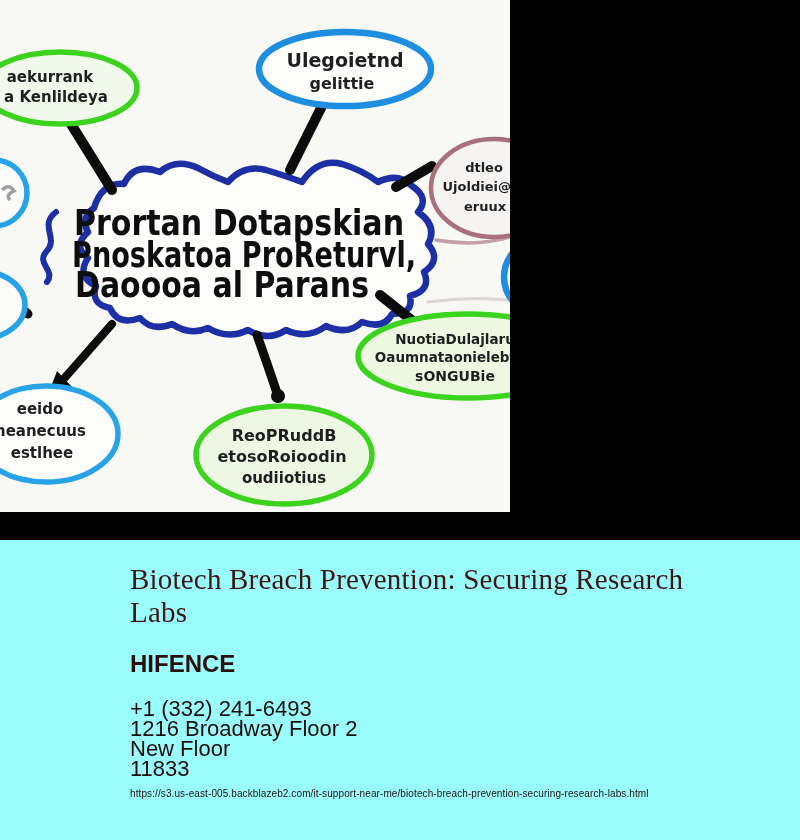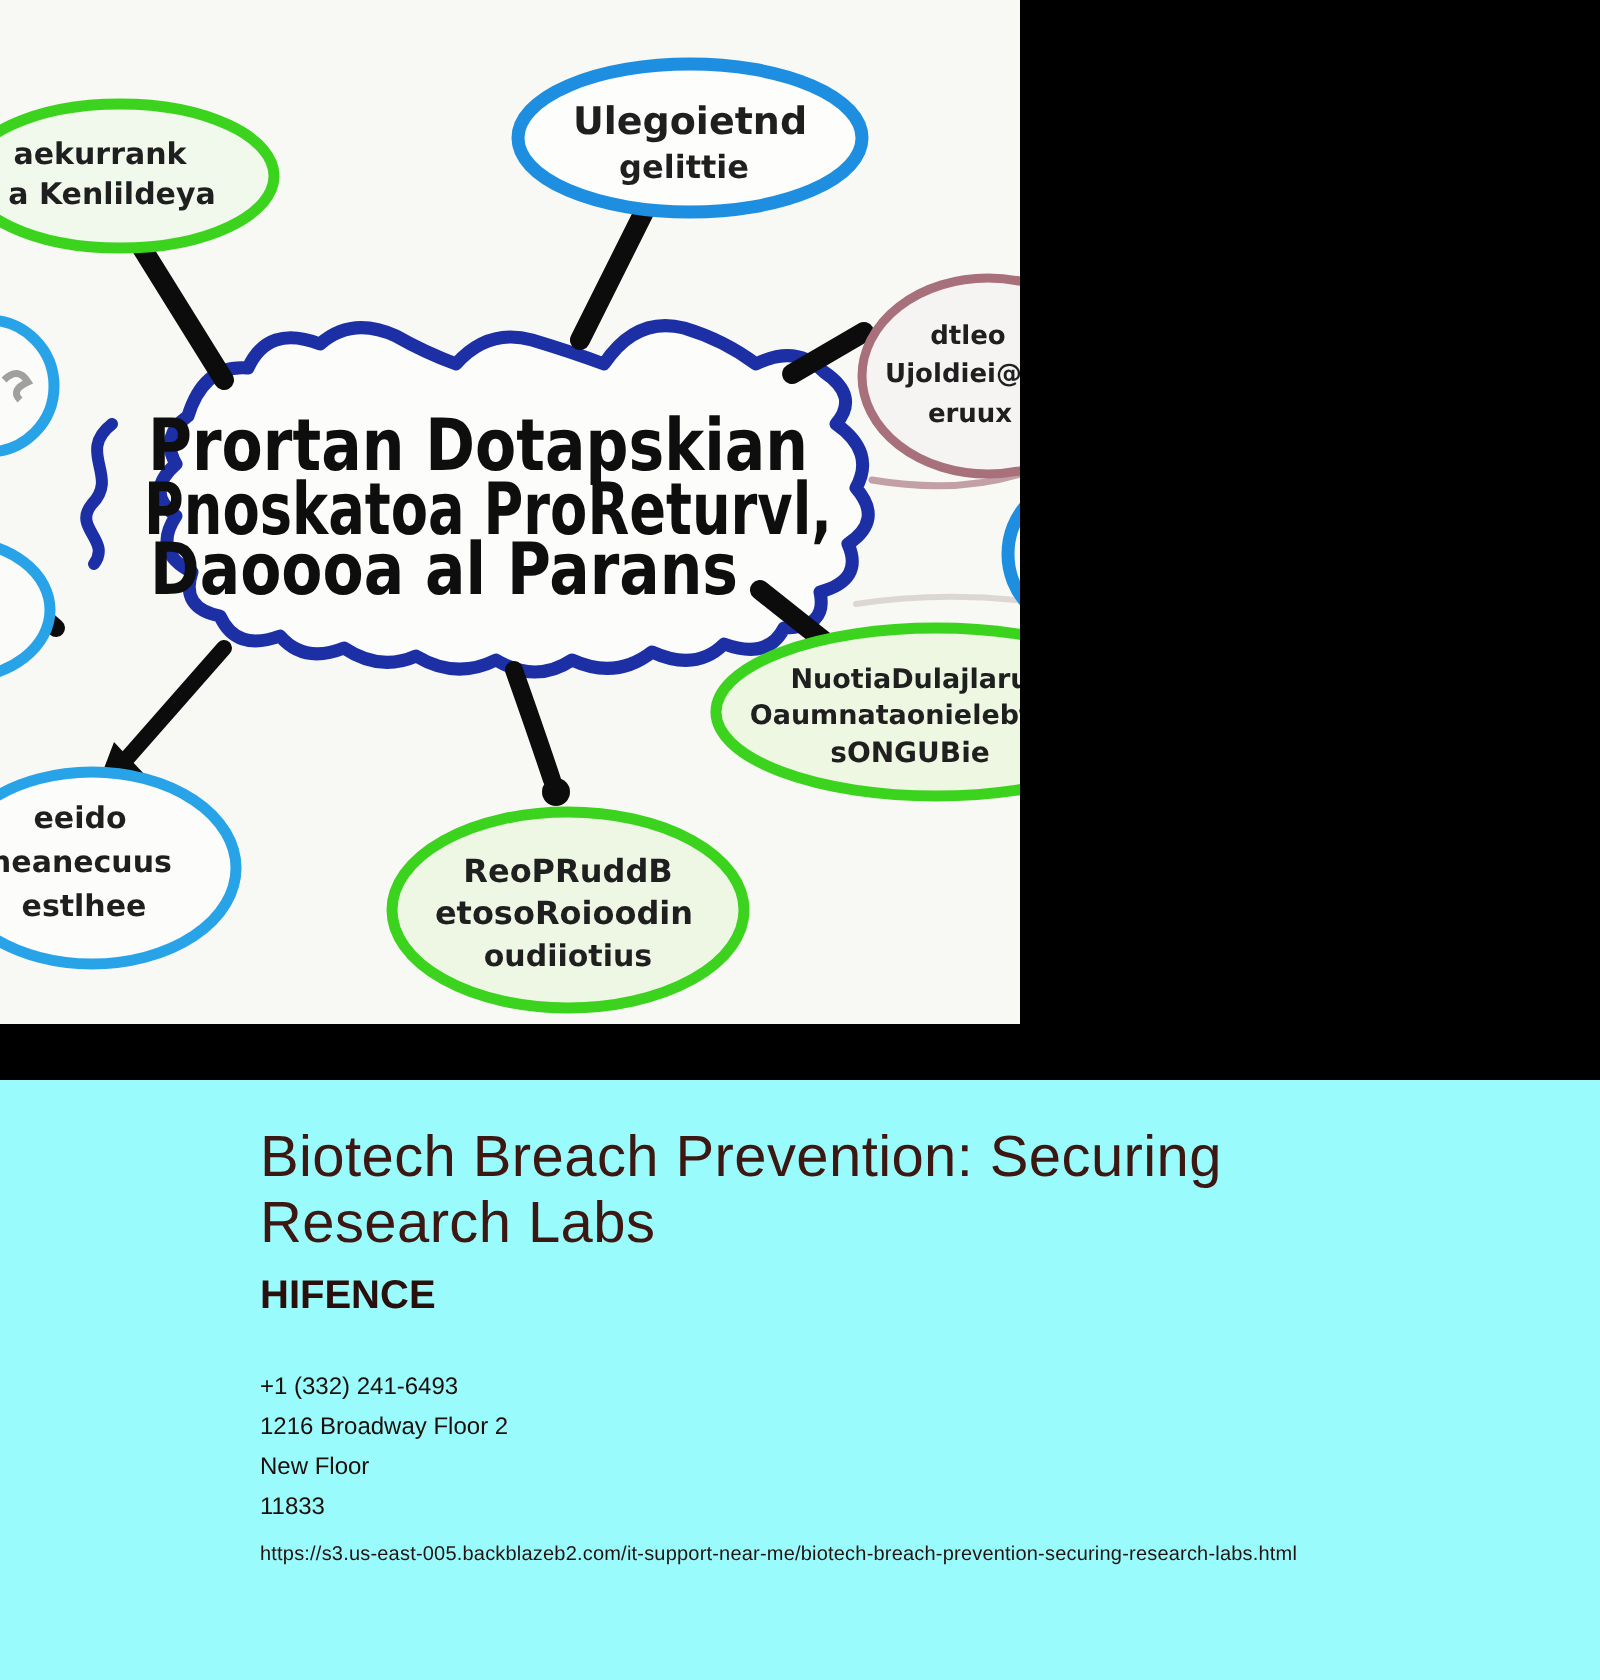--- a/index.html
+++ b/index.html
@@ -22,28 +22,28 @@
   }
   .info{
     position:absolute;top:540px;left:0;width:800px;height:300px;
     background:#9afbfc;
   }
   .info-inner{
     padding:19px 40px 0 130px;
   }
   .page-title{
     color:#3d1712;font-size:29px;line-height:33px;font-weight:400;
-    width:560px;margin:4px 0 0 0;letter-spacing:0.2px;
+    width:560px;margin:4px 0 0 0;letter-spacing:0.2px;font-family:Liberation Serif, serif;
   }
   .company{
-    color:#2a100d;font-size:20px;line-height:22px;font-weight:bold;
-    margin-top:8px;
+    color:#2a100d;font-size:24px;line-height:22px;font-weight:bold;
+    margin-top:24px;
   }
   .contact{
-    margin-top:24px;color:#1c0f0b;font-size:12px;line-height:20px;
+    margin-top:24px;color:#1c0f0b;font-size:22px;line-height:20px;
   }
   .contact div{margin:0;}
   .page-url{
     display:block;margin-top:9px;color:#241310;font-size:10px;
     text-decoration:none;letter-spacing:0.1px;
   }
 </style>
 </head>
 <body>
 

